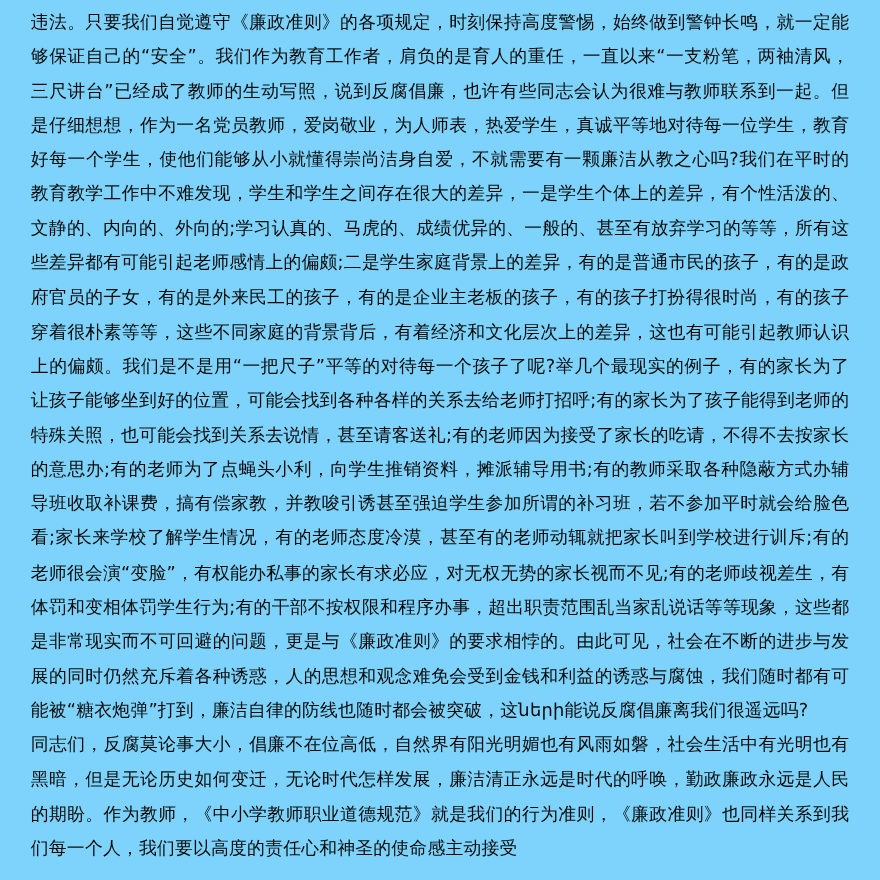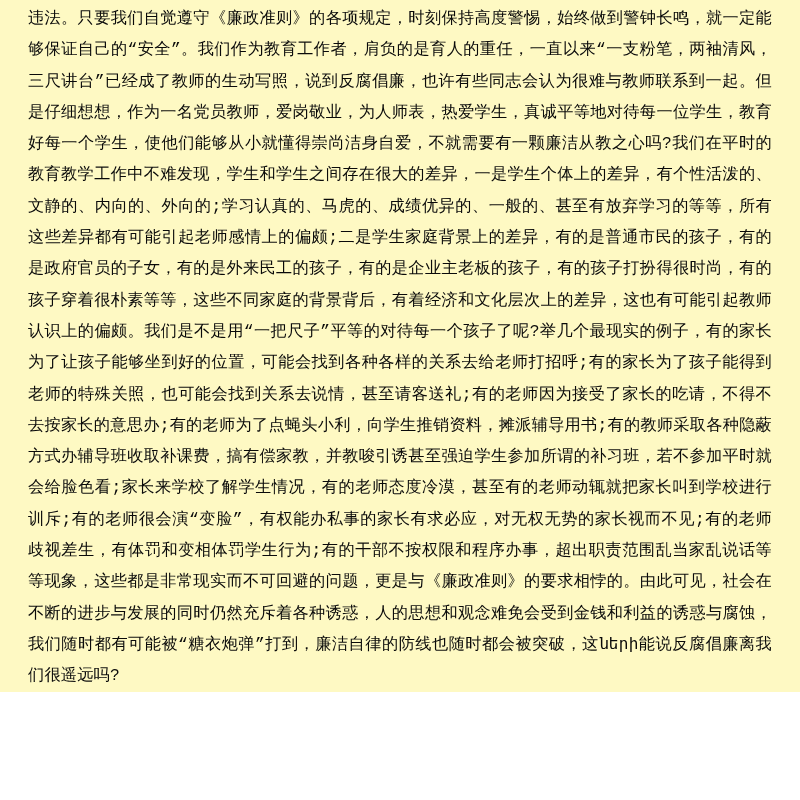--- a/index.html
+++ b/index.html
@@ -9,24 +9,23 @@
   }
   body {
     width: 800px;
     height: 800px;
     overflow: hidden;
     font-family: "DejaVu Sans", sans-serif;
   }
   .page {
     box-sizing: border-box;
     width: 800px;
-    height: 692px;
+    height: 800px;
     padding: 4px 28px 0 28px;
-    background: #fef9c3;
-    font-family: Liberation Mono, monospace;
+    background: #7dd3fc;
   }
   .doc-body {
     font-size: 16.2px;
     line-height: 31.3px;
     color: #0a0a0a;
     text-align: justify;
     text-justify: inter-ideograph;
     letter-spacing: 0.2px;
   }
   .para {
@@ -36,14 +35,15 @@
   .para + .para {
     margin-top: 0;
   }
 </style>
 </head>
 <body>
 
 <div class="page">
   <div class="doc-body">
     <p class="para">违法。只要我们自觉遵守《廉政准则》的各项规定，时刻保持高度警惕，始终做到警钟长鸣，就一定能够保证自己的“安全”。我们作为教育工作者，肩负的是育人的重任，一直以来“一支粉笔，两袖清风，三尺讲台”已经成了教师的生动写照，说到反腐倡廉，也许有些同志会认为很难与教师联系到一起。但是仔细想想，作为一名党员教师，爱岗敬业，为人师表，热爱学生，真诚平等地对待每一位学生，教育好每一个学生，使他们能够从小就懂得崇尚洁身自爱，不就需要有一颗廉洁从教之心吗?我们在平时的教育教学工作中不难发现，学生和学生之间存在很大的差异，一是学生个体上的差异，有个性活泼的、文静的、内向的、外向的;学习认真的、马虎的、成绩优异的、一般的、甚至有放弃学习的等等，所有这些差异都有可能引起老师感情上的偏颇;二是学生家庭背景上的差异，有的是普通市民的孩子，有的是政府官员的子女，有的是外来民工的孩子，有的是企业主老板的孩子，有的孩子打扮得很时尚，有的孩子穿着很朴素等等，这些不同家庭的背景背后，有着经济和文化层次上的差异，这也有可能引起教师认识上的偏颇。我们是不是用“一把尺子”平等的对待每一个孩子了呢?举几个最现实的例子，有的家长为了让孩子能够坐到好的位置，可能会找到各种各样的关系去给老师打招呼;有的家长为了孩子能得到老师的特殊关照，也可能会找到关系去说情，甚至请客送礼;有的老师因为接受了家长的吃请，不得不去按家长的意思办;有的老师为了点蝇头小利，向学生推销资料，摊派辅导用书;有的教师采取各种隐蔽方式办辅导班收取补课费，搞有偿家教，并教唆引诱甚至强迫学生参加所谓的补习班，若不参加平时就会给脸色看;家长来学校了解学生情况，有的老师态度冷漠，甚至有的老师动辄就把家长叫到学校进行训斥;有的老师很会演“变脸”，有权能办私事的家长有求必应，对无权无势的家长视而不见;有的老师歧视差生，有体罚和变相体罚学生行为;有的干部不按权限和程序办事，超出职责范围乱当家乱说话等等现象，这些都是非常现实而不可回避的问题，更是与《廉政准则》的要求相悖的。由此可见，社会在不断的进步与发展的同时仍然充斥着各种诱惑，人的思想和观念难免会受到金钱和利益的诱惑与腐蚀，我们随时都有可能被“糖衣炮弹”打到，廉洁自律的防线也随时都会被突破，这ների能说反腐倡廉离我们很遥远吗?</p>
+    <p class="para">同志们，反腐莫论事大小，倡廉不在位高低，自然界有阳光明媚也有风雨如磐，社会生活中有光明也有黑暗，但是无论历史如何变迁，无论时代怎样发展，廉洁清正永远是时代的呼唤，勤政廉政永远是人民的期盼。作为教师，《中小学教师职业道德规范》就是我们的行为准则，《廉政准则》也同样关系到我们每一个人，我们要以高度的责任心和神圣的使命感主动接受</p>
   </div>
 </div>
 
 </body></html>

